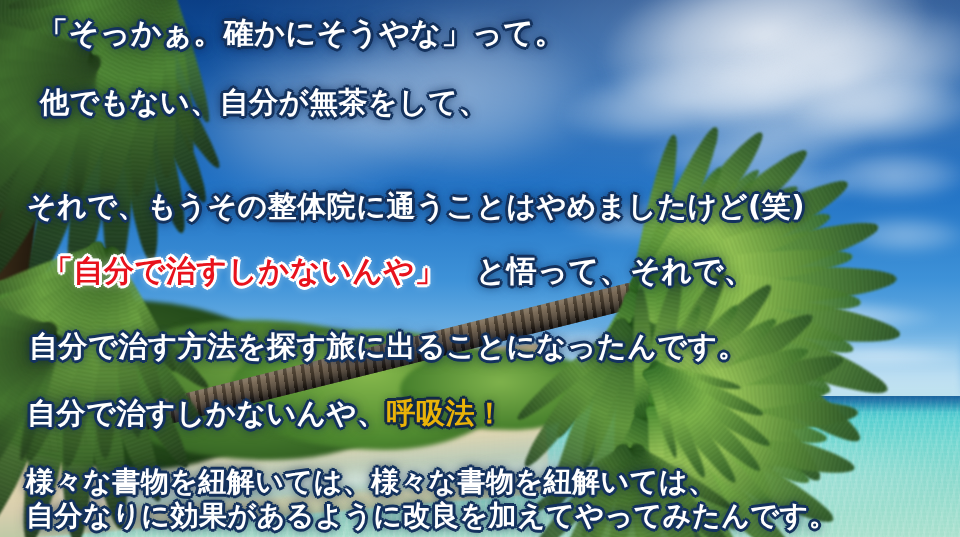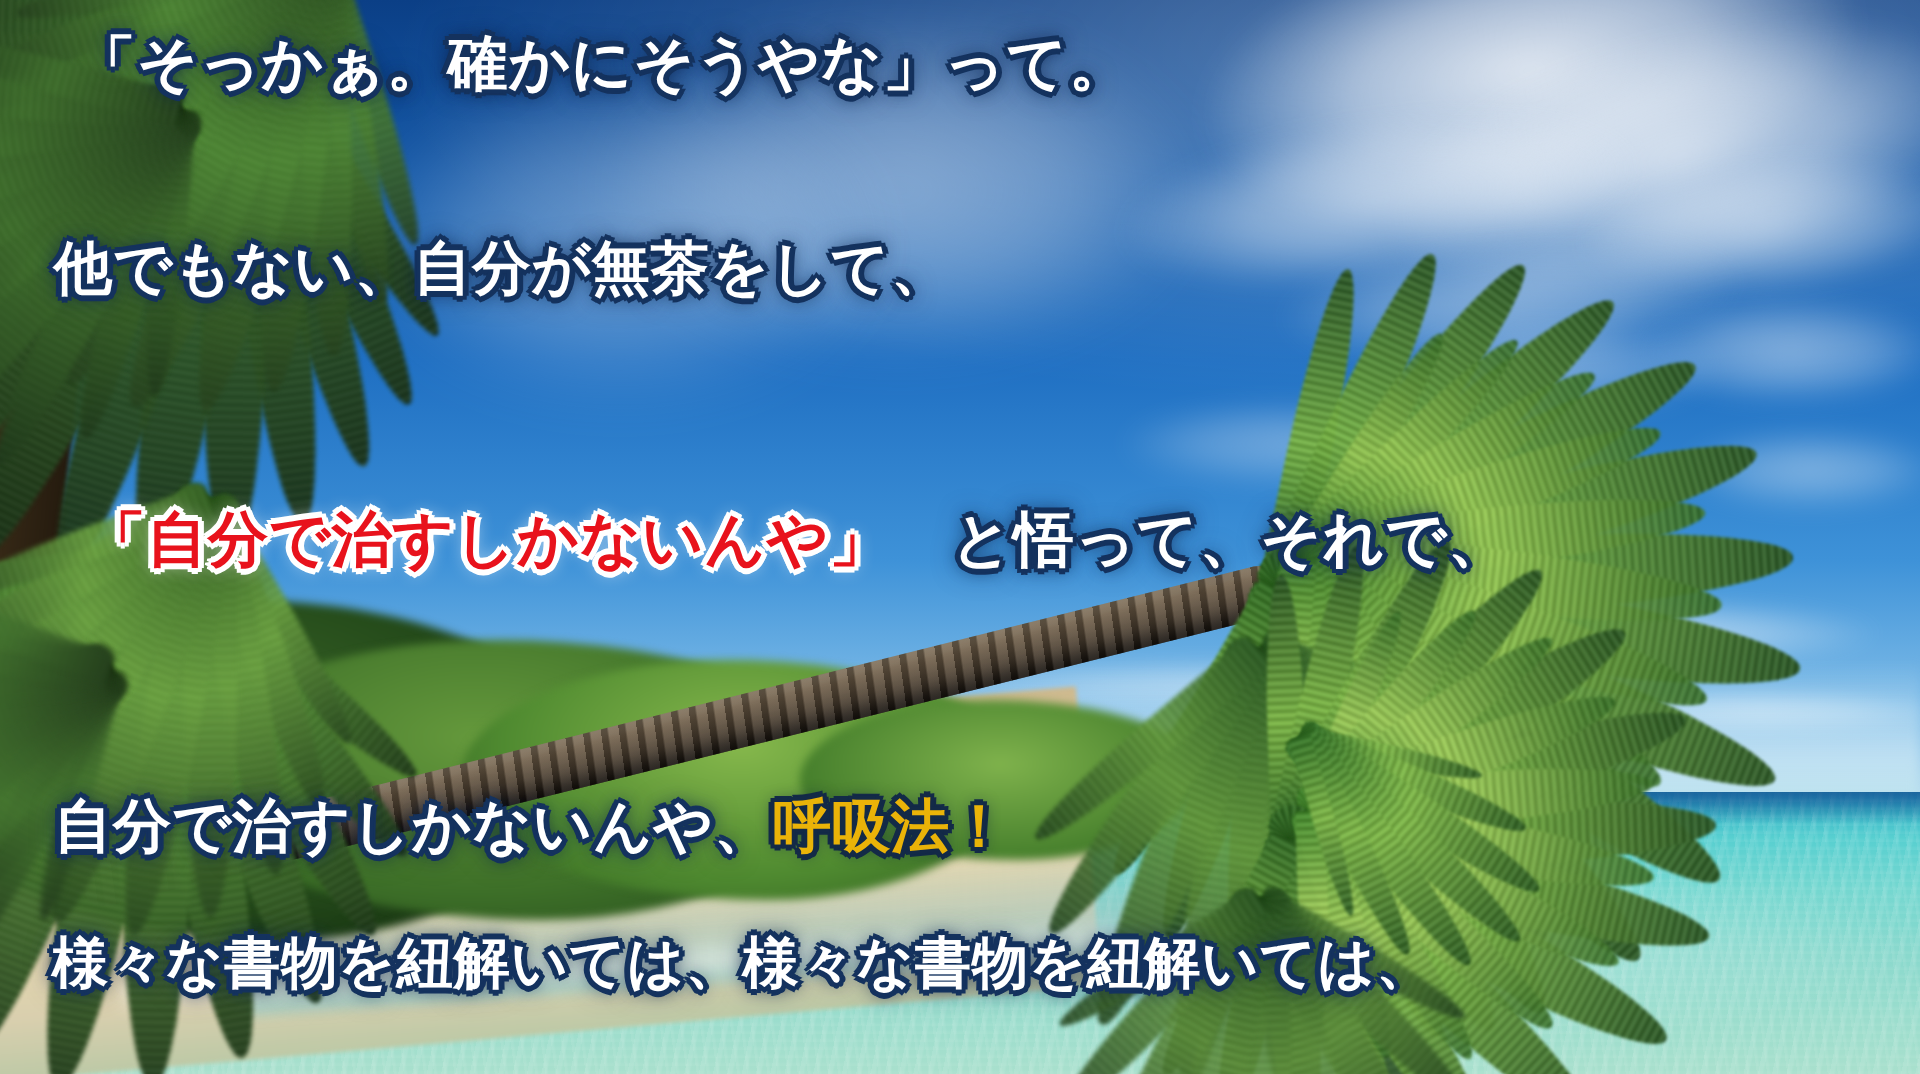--- a/index.html
+++ b/index.html
@@ -446,19 +446,22 @@
         <div class="leaf" style="left: 10px; top: 8.60289px; width: 142.363px; height: 18.7942px; transform: rotate(32.6667deg) skewY(0deg); background: linear-gradient(to right, rgb(47, 116, 32) 0%, rgb(126, 188, 67) 45%, rgb(37, 89, 26) 100%); opacity: 0.95; filter: blur(0.8px);"></div>
         <div class="leaf" style="left: 10px; top: 8px; width: 150px; height: 20px; transform: rotate(43deg) skewY(0deg); background: linear-gradient(to right, rgb(47, 116, 32) 0%, rgb(126, 188, 67) 45%, rgb(37, 89, 26) 100%); opacity: 0.95; filter: blur(0.8px);"></div>
         <div class="leaf" style="left: 10px; top: 8.60289px; width: 142.363px; height: 18.7942px; transform: rotate(53.3333deg) skewY(0deg); background: linear-gradient(to right, rgb(47, 116, 32) 0%, rgb(126, 188, 67) 45%, rgb(37, 89, 26) 100%); opacity: 0.95; filter: blur(0.8px);"></div>
         <div class="leaf" style="left: 10px; top: 10.25px; width: 121.5px; height: 15.5px; transform: rotate(63.6667deg) skewY(0deg); background: linear-gradient(to right, rgb(47, 116, 32) 0%, rgb(126, 188, 67) 45%, rgb(37, 89, 26) 100%); opacity: 0.95; filter: blur(0.8px);"></div>
         <div class="leaf" style="left: 10px; top: 12.5px; width: 93px; height: 11px; transform: rotate(74deg) skewY(0deg); background: linear-gradient(to right, rgb(47, 116, 32) 0%, rgb(126, 188, 67) 45%, rgb(37, 89, 26) 100%); opacity: 0.95; filter: blur(0.8px);"></div>
       </div>
   </div>
 
   <div class="text-layer">
       <div class="line" style="left: 38px; top: 18px; font-size: 30px;"><span class="seg white">「そっかぁ。確かにそうやな」って。</span></div>
-      <div class="line" style="left: 27px; top: 88px; font-size: 29px; margin-top: 32px;"><span class="seg white">他でもない、自分が無茶をして、</span></div>
+      <div class="line" style="left: 40px; top: 88px; font-size: 29px;"><span class="seg white">他でもない、自分が無茶をして、</span></div>
+      <div class="line" style="left: 27px; top: 192px; font-size: 29px;"><span class="seg white">それで、もうその整体院に通うことはやめましたけど(笑)</span></div>
       <div class="line" style="left: 43px; top: 256px; font-size: 30px; font-family: Liberation Serif, serif;"><span class="seg red">「自分で治すしかないんや」</span><span class="seg white">　と悟って、それで、</span></div>
+      <div class="line" style="left: 29px; top: 332px; font-size: 29px;"><span class="seg white">自分で治す方法を探す旅に出ることになったんです。</span></div>
       <div class="line" style="left: 27px; top: 399px; font-size: 29px;"><span class="seg white">自分で治すしかないんや、</span><span class="seg yellow">呼吸法！</span></div>
       <div class="line" style="left: 26px; top: 468px; font-size: 28px;"><span class="seg white">様々な書物を紐解いては、様々な書物を紐解いては、</span></div>
+      <div class="line" style="left: 26px; top: 502px; font-size: 28px;"><span class="seg white">自分なりに効果があるように改良を加えてやってみたんです。</span></div>
     </div>
 
 </div>
 
 </body></html>

